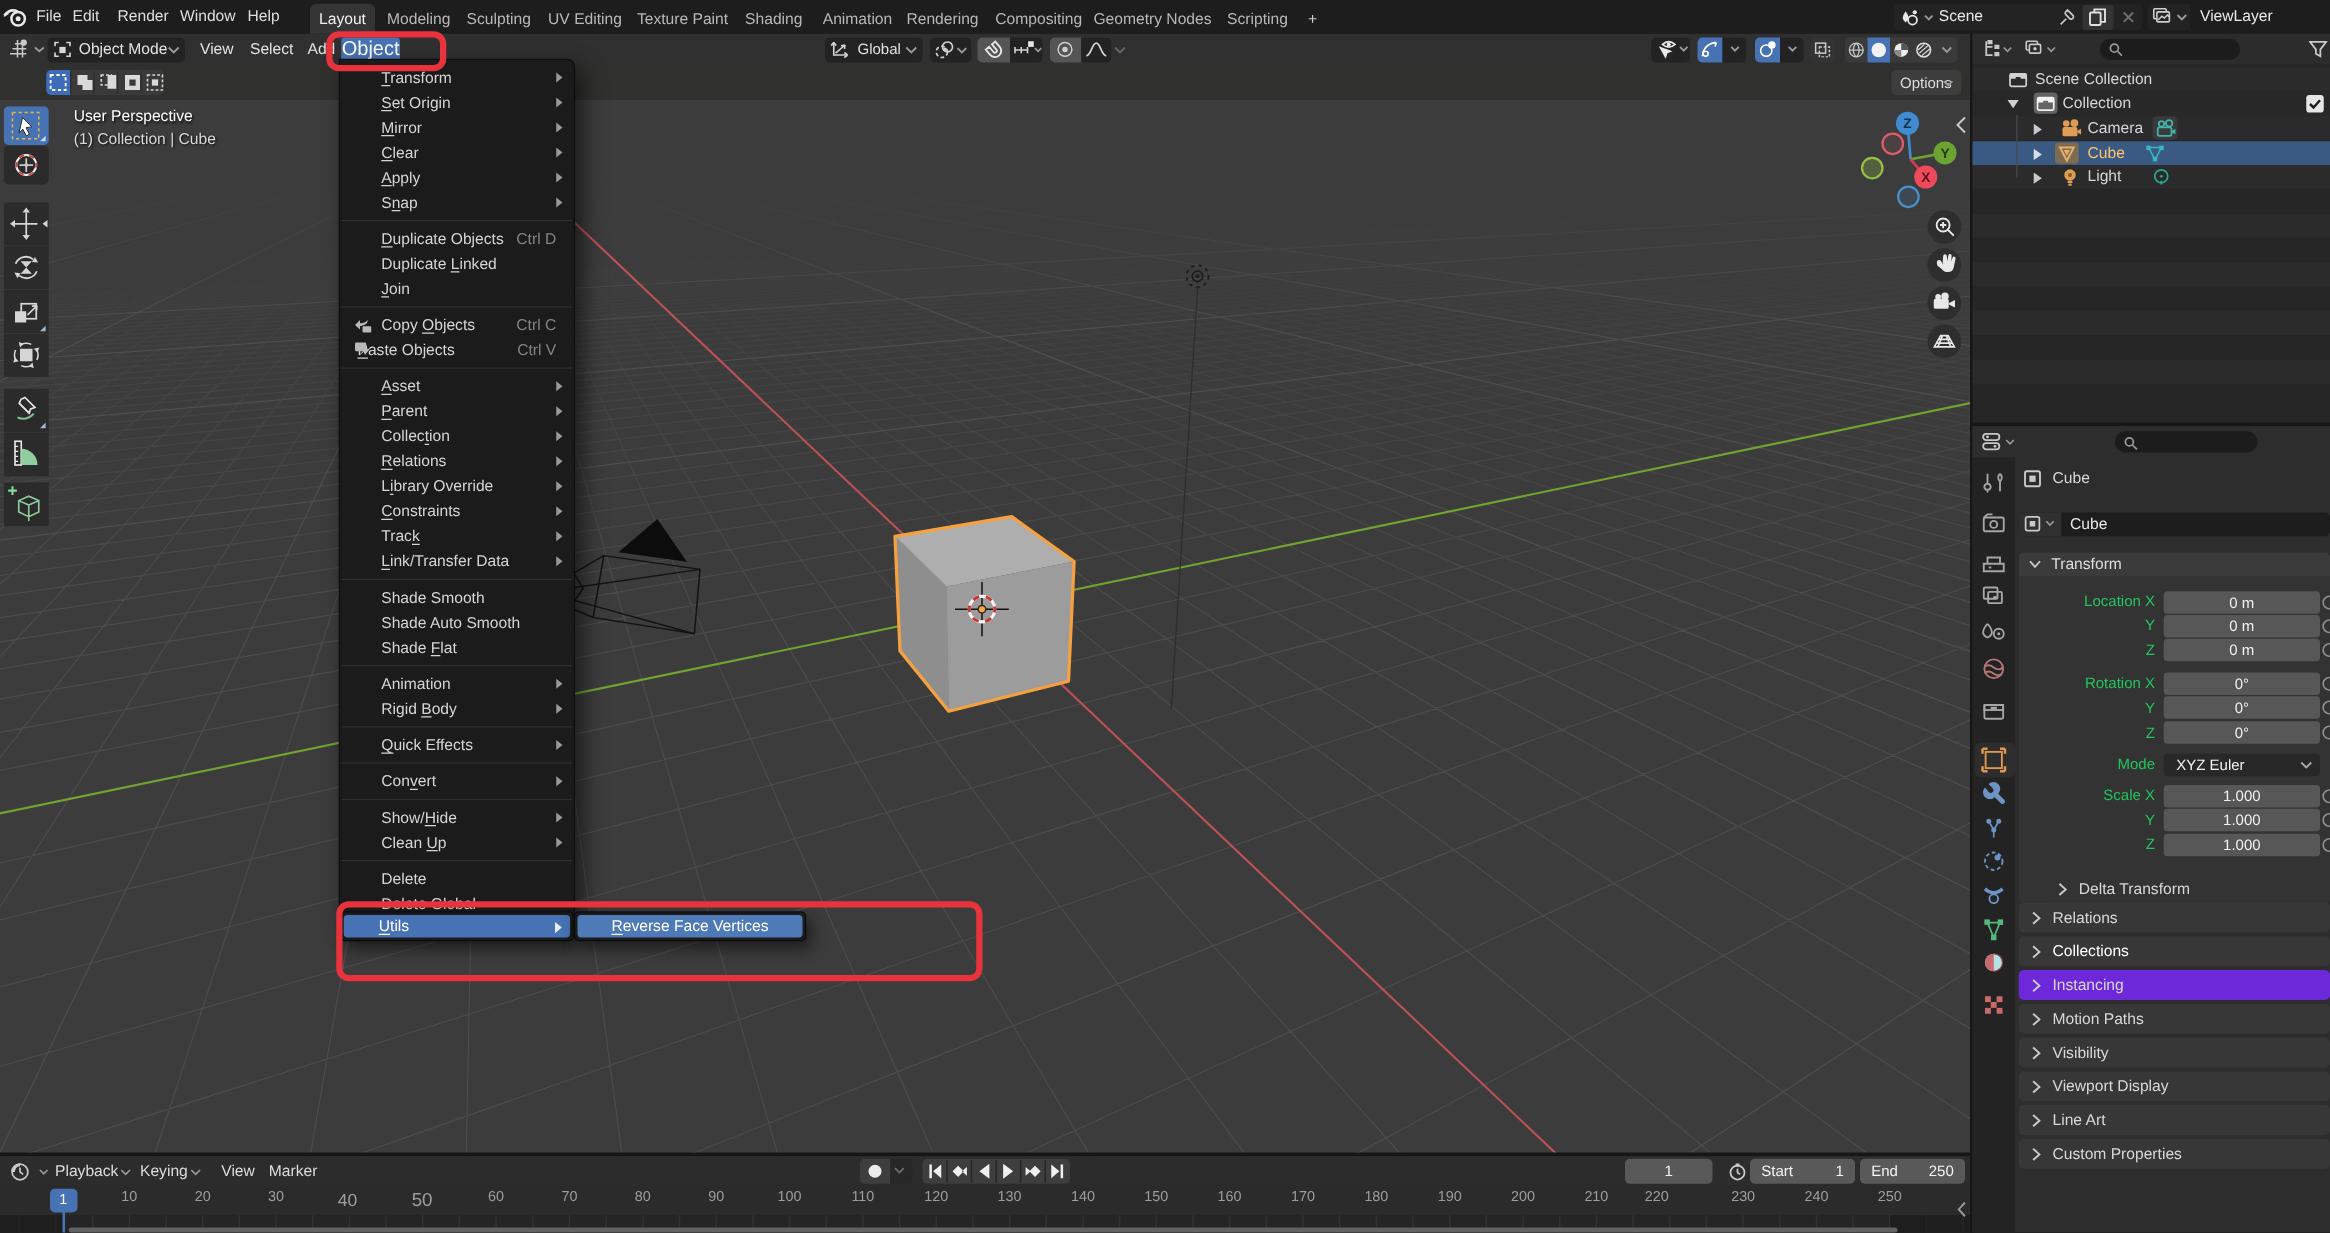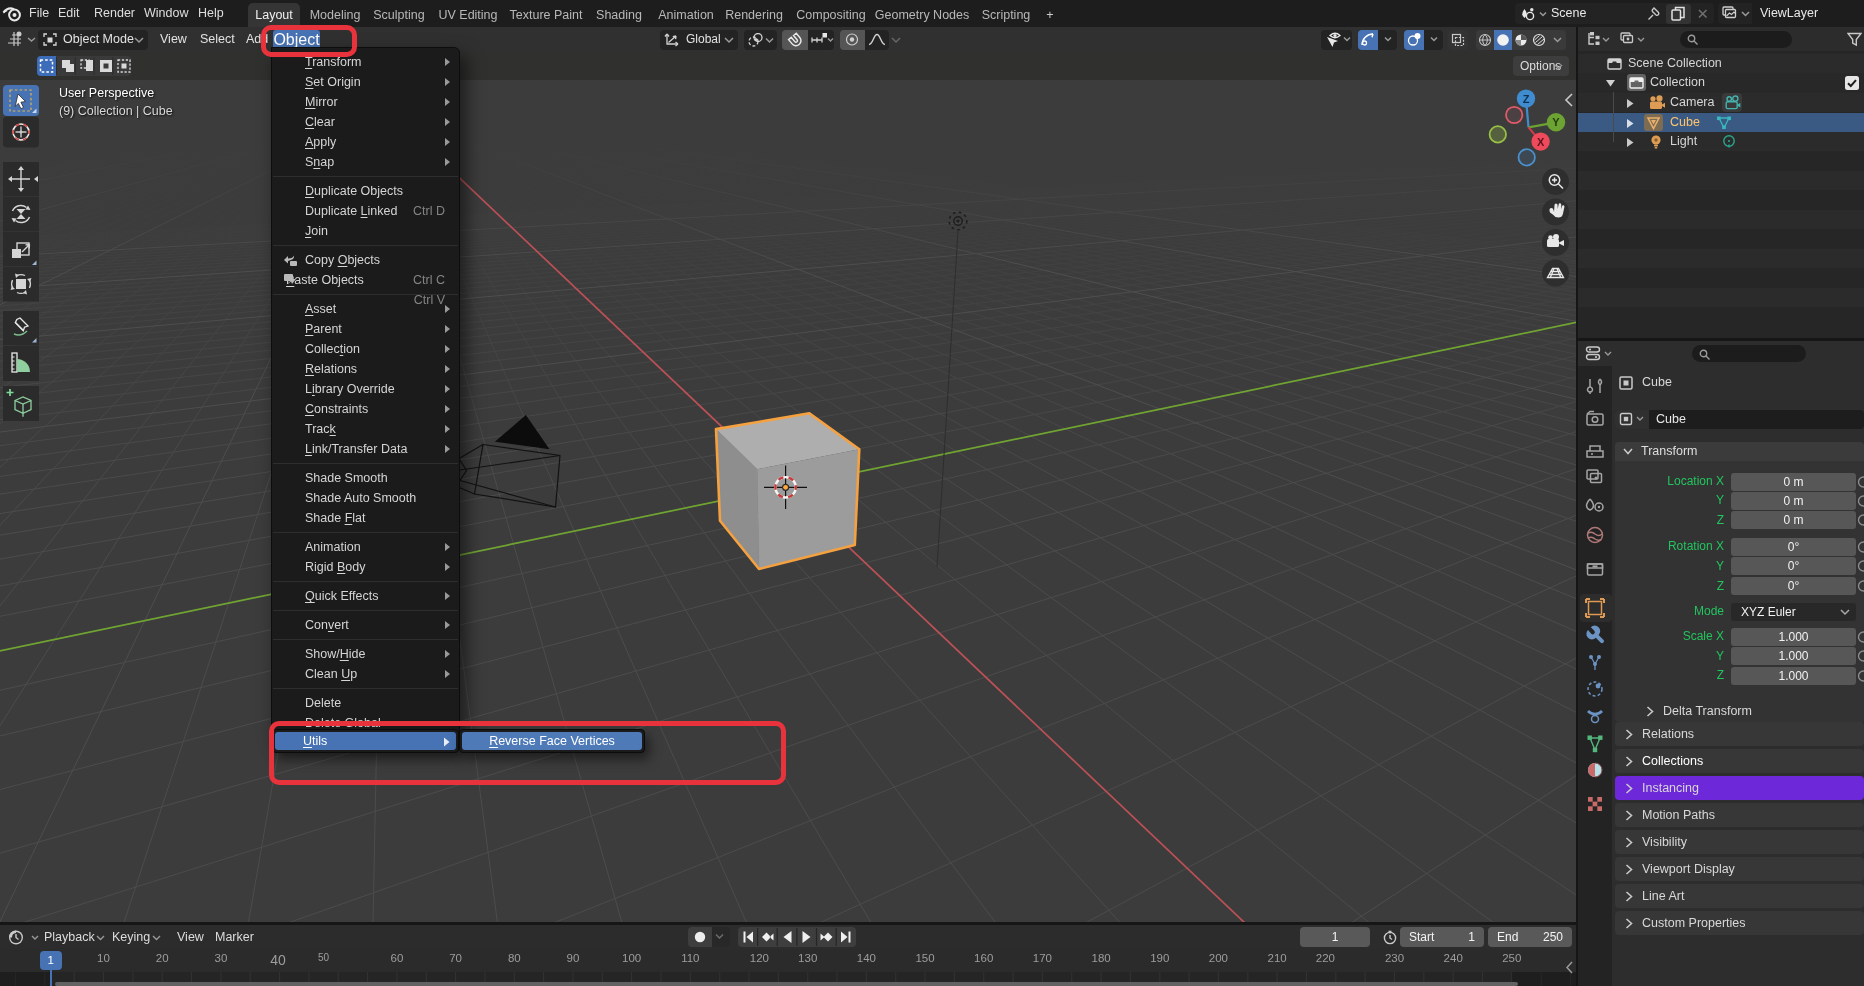--- a/index.html
+++ b/index.html
@@ -11,21 +11,21 @@
 .tabact{background:#353535;border-radius:5px 5px 0 0;color:#f0f0f0;}
 #vphead{left:0;top:27px;width:1576px;height:25px;background:#303030;}
 #toolstrip{left:0;top:52px;width:1576px;height:28px;background:#30302f;}
 #viewport{left:0;top:80px;width:1576px;height:842px;background:#3c3c3c;overflow:hidden;}
 #outliner{left:1578px;top:27px;width:286px;height:311px;background:#262626;}
 #props{left:1578px;top:341px;width:286px;height:645px;background:#2d2d2d;}
 #timeline{left:0;top:925px;width:1576px;height:61px;background:#2b2b2b;}
 .w{background:#282828;border-radius:4px;position:absolute;color:#d9d9d9;font-size:12.5px;}
 #objmenu{left:271px;top:47px;width:189px;height:689px;background:#1b1b1b;border:1px solid #0d0d0d;border-radius:0 6px 6px 6px;box-shadow:6px 8px 18px rgba(0,0,0,.55);}
 .mi{position:relative;height:20px;color:#d5d5d5;font-size:12.5px;line-height:20px;padding-left:33px;}
-.mi .sc{position:absolute;right:14px;color:#848484;margin-top:20px;}
+.mi .sc{position:absolute;right:14px;color:#848484;}
 .mi .ar{position:absolute;right:9px;top:5.5px;width:0;height:0;border-left:5px solid #999;border-top:4.5px solid transparent;border-bottom:4.5px solid transparent;}
 .msep{height:9px;position:relative;}
 .msep:after{content:"";position:absolute;left:1px;right:1px;top:4px;border-top:1px solid #2e2e2e;}
 .redbox{position:absolute;border:5px solid #e8333c;border-radius:10px;z-index:60;}
 .u{text-decoration:underline;text-underline-offset:2px;}
 .fld{position:absolute;background:#575757;border-radius:3px;color:#f2f2f2;font-size:12px;text-align:center;}
 .lbl{position:absolute;color:#22c55e;font-size:12px;text-align:right;}
 svg{display:block;}
 .orow{position:absolute;left:0;width:286px;height:19.5px;color:#d6d6d6;font-size:12.5px;line-height:19.5px;}
 </style></head><body>
@@ -270,21 +270,21 @@
    <line x1="785.6" y1="465.5" x2="785.6" y2="509" stroke="#101010" stroke-width="1.2"></line>
    <line x1="764" y1="487.3" x2="807" y2="487.3" stroke="#101010" stroke-width="1.2"></line>
    <circle cx="785.6" cy="487.3" r="10.2" fill="none" stroke="#f5f5f5" stroke-width="2.4"></circle>
    <circle cx="785.6" cy="487.3" r="10.2" fill="none" stroke="#c63939" stroke-width="2.4" stroke-dasharray="5.35 5.35" stroke-dashoffset="2.7"></circle>
    <circle cx="785.6" cy="487.3" r="3.6" fill="#2b2b2b"></circle>
    <circle cx="785.6" cy="487.3" r="2.4" fill="#ffa83e"></circle>
   </g>
  </svg>
 
  <div class="abs" style="left:59px;top:6px;color:#ffffff;font-size:12.5px;text-shadow:1px 1px 2px rgba(0,0,0,.8)">User Perspective</div>
- <div class="abs" style="left:59px;top:24px;color:#d8d8d8;font-size:12.5px;text-shadow:1px 1px 2px rgba(0,0,0,.8)">(9) Collection | Cube</div>
+ <div class="abs" style="left:59px;top:24px;color:#d8d8d8;font-size:12.5px;text-shadow:1px 1px 2px rgba(0,0,0,.8)">(1) Collection | Cube</div>
 
  <svg class="abs" style="left:3px;top:5px" width="37" height="336" viewBox="0 0 37 336">
   <rect x="0" y="0" width="36" height="31" rx="4" fill="#4772b3"></rect>
   <rect x="0" y="31.5" width="36" height="31" rx="4" fill="#2b2b2b"></rect>
   <g stroke="#e3b54d" stroke-width="1.2" fill="none" stroke-dasharray="2.6 2.2">
           <rect x="7" y="5" width="21" height="21"></rect>
         </g>
   <path d="M15 9 l7.5 7.5 l-4.6 .7 l2.6 5.2 l-2.6 1.3 l-2.6 -5.3 l-3.1 3.1 z" fill="#fff" stroke="#2b2b2b" stroke-width=".8"></path>
   <path d="M33.5 28 l-4.5 0 l4.5 -4.5 z" fill="#c8d8ef"></path>
   <g transform="translate(18,47)">
@@ -808,28 +808,28 @@
         <circle cx="8" cy="8" r="5.6" fill="none" stroke="#c9c9c9" stroke-width="1.4"></circle>
         <path d="M8 5 v3 l2 1.5 M6.5 1.5 h3 M8 1.5 v2" stroke="#c9c9c9" stroke-width="1.4" fill="none"></path>
       </svg>
 <div class="abs" style="left:1400px;top:2px;width:84px;height:20px;background:#595959;border-radius:4px;color:#f4f4f4;font-size:12px;line-height:20px"><span style="margin-left:9px">Start</span><span style="position:absolute;right:9px">1</span></div>
 <div class="abs" style="left:1488px;top:2px;width:84px;height:20px;background:#595959;border-radius:4px;color:#f4f4f4;font-size:12px;line-height:20px"><span style="margin-left:9px">End</span><span style="position:absolute;right:9px">250</span></div>
 <div class="abs" style="left:0;top:24px;width:1576px;height:23px;background:#2b2b2b"></div>
 <div class="abs" style="left:83.5px;top:27px;width:40px;text-align:center;color:#9d9d9d;font-size:11.5px">10</div>
 <div class="abs" style="left:142.2px;top:27px;width:40px;text-align:center;color:#9d9d9d;font-size:11.5px">20</div>
 <div class="abs" style="left:200.9px;top:27px;width:40px;text-align:center;color:#9d9d9d;font-size:11.5px">30</div>
 <div class="abs" style="left:258px;top:27px;width:40px;text-align:center;color:#9d9d9d;font-size:14px">40</div>
-<div class="abs" style="left:318px;top:27px;width:40px;text-align:left;color:#9d9d9d;font-size:10px">50</div>
+<div class="abs" style="left:306px;top:27px;width:40px;text-align:right;color:#9d9d9d;font-size:15px">50</div>
 <div class="abs" style="left:376.9px;top:27px;width:40px;text-align:center;color:#9d9d9d;font-size:11.5px">60</div>
 <div class="abs" style="left:435.6px;top:27px;width:40px;text-align:center;color:#9d9d9d;font-size:11.5px">70</div>
 <div class="abs" style="left:494.3px;top:27px;width:40px;text-align:center;color:#9d9d9d;font-size:11.5px">80</div>
 <div class="abs" style="left:553.0px;top:27px;width:40px;text-align:center;color:#9d9d9d;font-size:11.5px">90</div>
 <div class="abs" style="left:611.6px;top:27px;width:40px;text-align:center;color:#9d9d9d;font-size:11.5px">100</div>
 <div class="abs" style="left:670.3px;top:27px;width:40px;text-align:center;color:#9d9d9d;font-size:11.5px">110</div>
-<div class="abs" style="left:729.0px;top:27px;width:40px;text-align:right;color:#9d9d9d;font-size:11.5px">120</div>
+<div class="abs" style="left:729.0px;top:27px;width:40px;text-align:center;color:#9d9d9d;font-size:11.5px">120</div>
 <div class="abs" style="left:787.7px;top:27px;width:40px;text-align:center;color:#9d9d9d;font-size:11.5px">130</div>
 <div class="abs" style="left:846.4px;top:27px;width:40px;text-align:center;color:#9d9d9d;font-size:11.5px">140</div>
 <div class="abs" style="left:905.0px;top:27px;width:40px;text-align:center;color:#9d9d9d;font-size:11.5px">150</div>
 <div class="abs" style="left:963.7px;top:27px;width:40px;text-align:center;color:#9d9d9d;font-size:11.5px">160</div>
 <div class="abs" style="left:1022.4px;top:27px;width:40px;text-align:center;color:#9d9d9d;font-size:11.5px">170</div>
 <div class="abs" style="left:1081.1px;top:27px;width:40px;text-align:center;color:#9d9d9d;font-size:11.5px">180</div>
 <div class="abs" style="left:1139.8px;top:27px;width:40px;text-align:center;color:#9d9d9d;font-size:11.5px">190</div>
 <div class="abs" style="left:1198.4px;top:27px;width:40px;text-align:center;color:#9d9d9d;font-size:11.5px">200</div>
 <div class="abs" style="left:1257.1px;top:27px;width:40px;text-align:center;color:#9d9d9d;font-size:11.5px">210</div>
 <div class="abs" style="left:1315.8px;top:27px;width:40px;text-align:left;color:#9d9d9d;font-size:11.5px">220</div>

